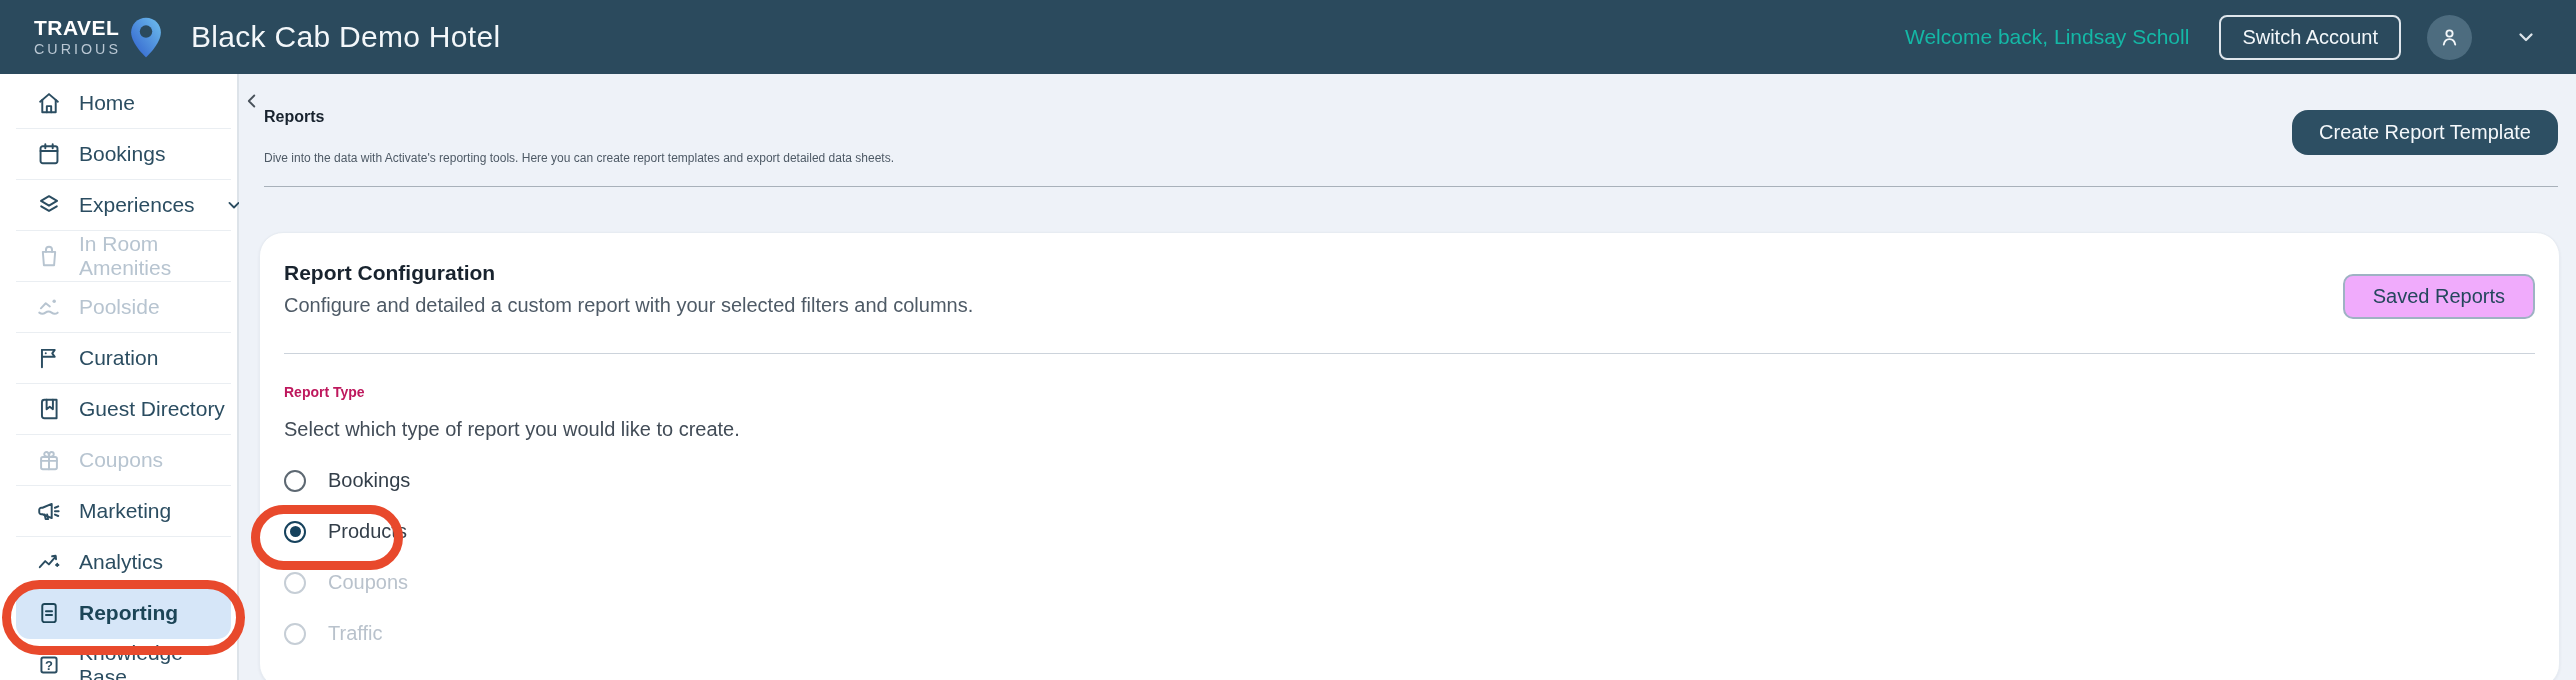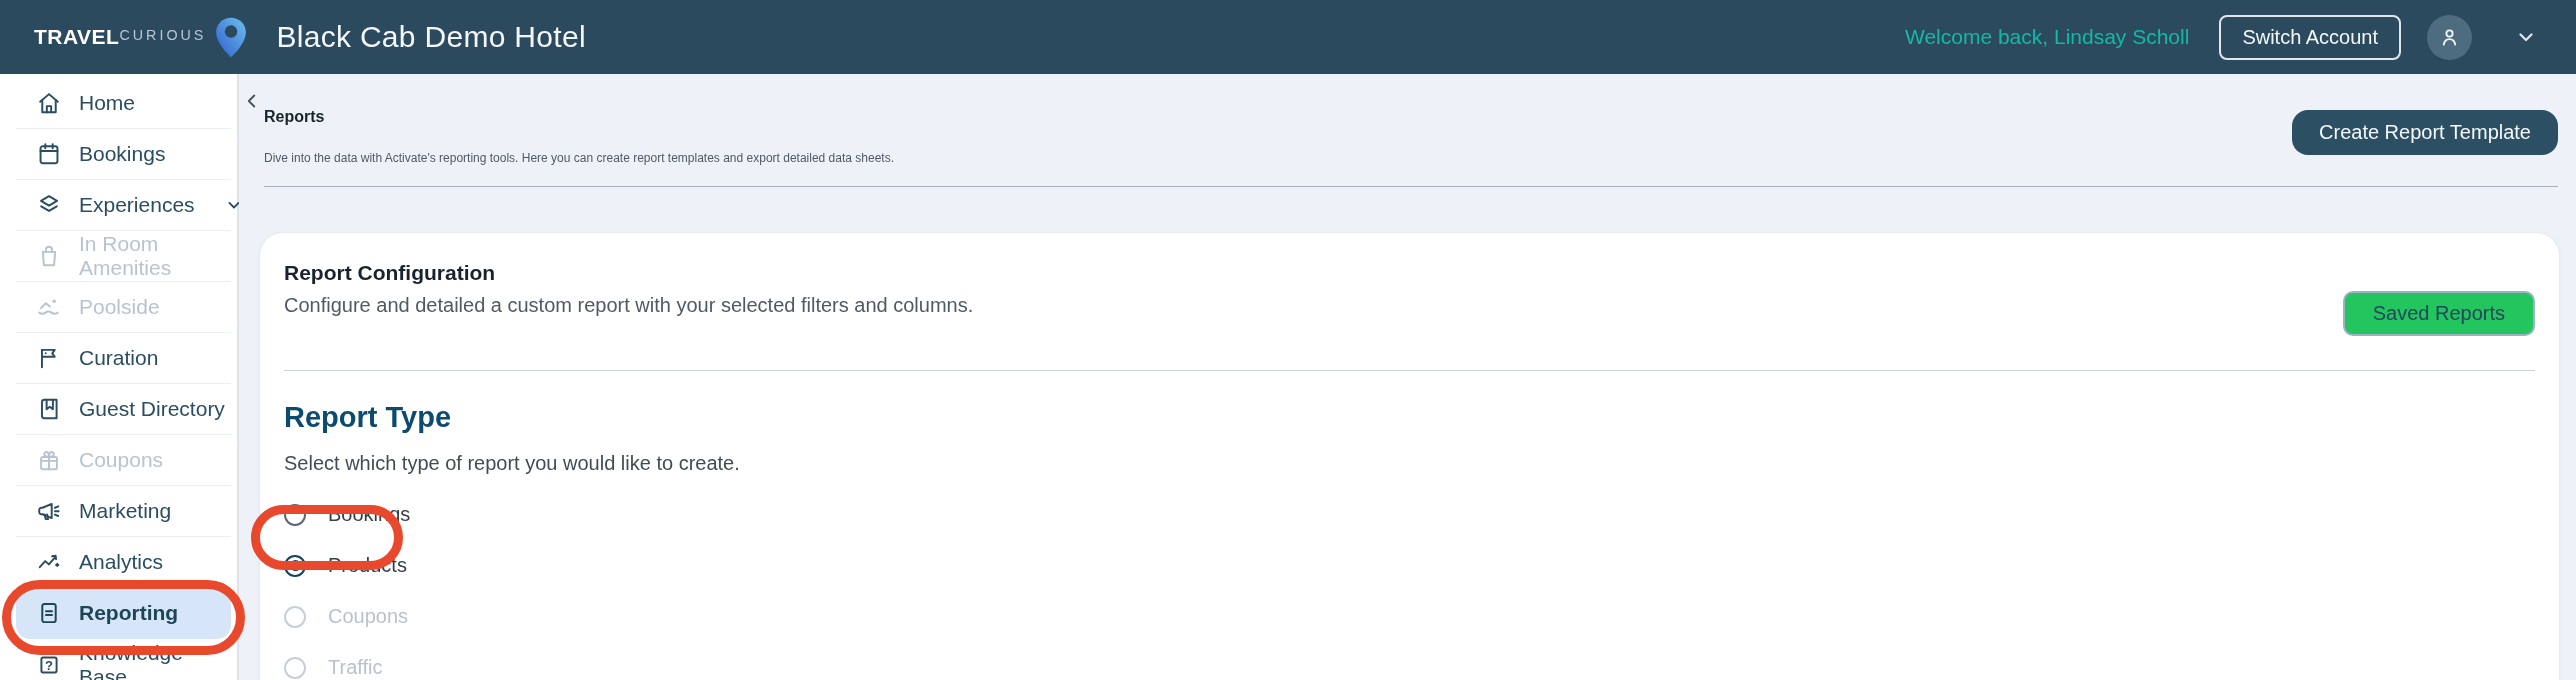--- a/index.html
+++ b/index.html
@@ -9,21 +9,21 @@
     --annotation-red:#e8492c;
     --page-bg:#eef2f8;
   }
   *{box-sizing:border-box;margin:0;padding:0}
   html,body{width:2576px;height:680px;overflow:hidden}
   body{font-family:"Liberation Sans",sans-serif;background:#fff;position:relative}
 
   
   .header{height:74px;background:var(--header-bg);display:flex;align-items:center;padding:0 30px 0 34px}
   .brand{display:flex;align-items:center;cursor:pointer}
-  .brand-text{display:flex;flex-direction:row;line-height:1.05}
+  .brand-text{display:flex;flex-direction:column;line-height:1.05}
   .brand-l1{color:#ffffff;font-weight:800;font-size:21px;letter-spacing:0.5px}
   .brand-l2{color:#b9c7d3;font-size:14.3px;letter-spacing:3px;margin-top:2px}
   .pin{margin-left:8px;display:flex}
   .hotel-title{color:#f3f7fa;font-size:30px;font-weight:500;margin-left:28px;letter-spacing:0.3px}
   .h-spacer{flex:1}
   .welcome{color:#14b8a6;font-size:21px;margin-right:30px;white-space:nowrap}
   .switch-btn{background:transparent;border:2px solid #dfe6ec;border-radius:8px;color:#f3f7fa;
     font-family:inherit;font-size:20px;padding:9px 21px;cursor:pointer;margin-right:26px;white-space:nowrap}
   .avatar{width:45px;height:45px;border-radius:50%;background:#4d6c7f;display:flex;align-items:center;justify-content:center;cursor:pointer;margin-right:42px}
   .hdr-chev{display:flex;color:#dce4ea;cursor:pointer;margin-right:8px}
@@ -47,25 +47,25 @@
   .page-desc{font-size:12px;color:#4e5a66;margin-top:25px}
   .create-btn{background:var(--accent);color:#f4f8fb;border:none;border-radius:16px;font-family:inherit;
     font-size:20px;font-weight:500;padding:11px 27px;cursor:pointer;margin-top:2px;white-space:nowrap}
   .divider-page{height:1px;background:#a8b1ba;margin:21px 18px 0 25px}
 
   .card{margin:45px 16px 0 20px;background:#fff;border:1px solid #e7ecf2;border-radius:24px;
     box-shadow:0 1px 3px rgba(20,40,60,.06);padding:28px 24px;min-height:435px}
   .card-header{display:flex;justify-content:space-between;align-items:flex-start}
   .card-title{font-size:21px;font-weight:700;color:#18232e}
   .card-desc{font-size:20px;color:#4e5a66;margin-top:9px}
-  .saved-btn{background:#22c55e;border:2px solid #9eb2c3;border-radius:10px;color:#24475c;font-family:inherit;
-    font-size:20px;font-weight:500;padding:9px 28px;cursor:pointer;margin-top:30px;white-space:nowrap}
+  .saved-btn{background:#f0abfc;border:2px solid #9eb2c3;border-radius:10px;color:#24475c;font-family:inherit;
+    font-size:20px;font-weight:500;padding:9px 28px;cursor:pointer;margin-top:13px;white-space:nowrap}
   .divider-card{height:1px;background:#ccd3db;margin-top:34px}
 
-  .section-title{font-size:29px;font-weight:700;color:#0c4a6e;margin-top:30px}
+  .section-title{font-size:14px;font-weight:700;color:#be185d;margin-top:30px}
   .section-desc{font-size:20px;color:#424c57;margin-top:18px}
   .options{margin-top:14px}
   .radio-row{height:51px;display:flex;align-items:center;gap:22px;font-size:20px;color:#333e49;width:max-content;cursor:pointer;padding-right:30px}
   .radio-circle{width:22px;height:22px;border-radius:50%;border:2px solid #5d6872;display:flex;align-items:center;justify-content:center;flex:none}
   .radio-row.selected .radio-circle{border:2px solid #16425d}
   .radio-row.selected .radio-circle::after{content:"";width:11px;height:11px;border-radius:50%;background:#16425d}
   .radio-row.disabled{color:#b9c2cc;cursor:default}
   .radio-row.disabled .radio-circle{border-color:#c6ced6}
 
   

